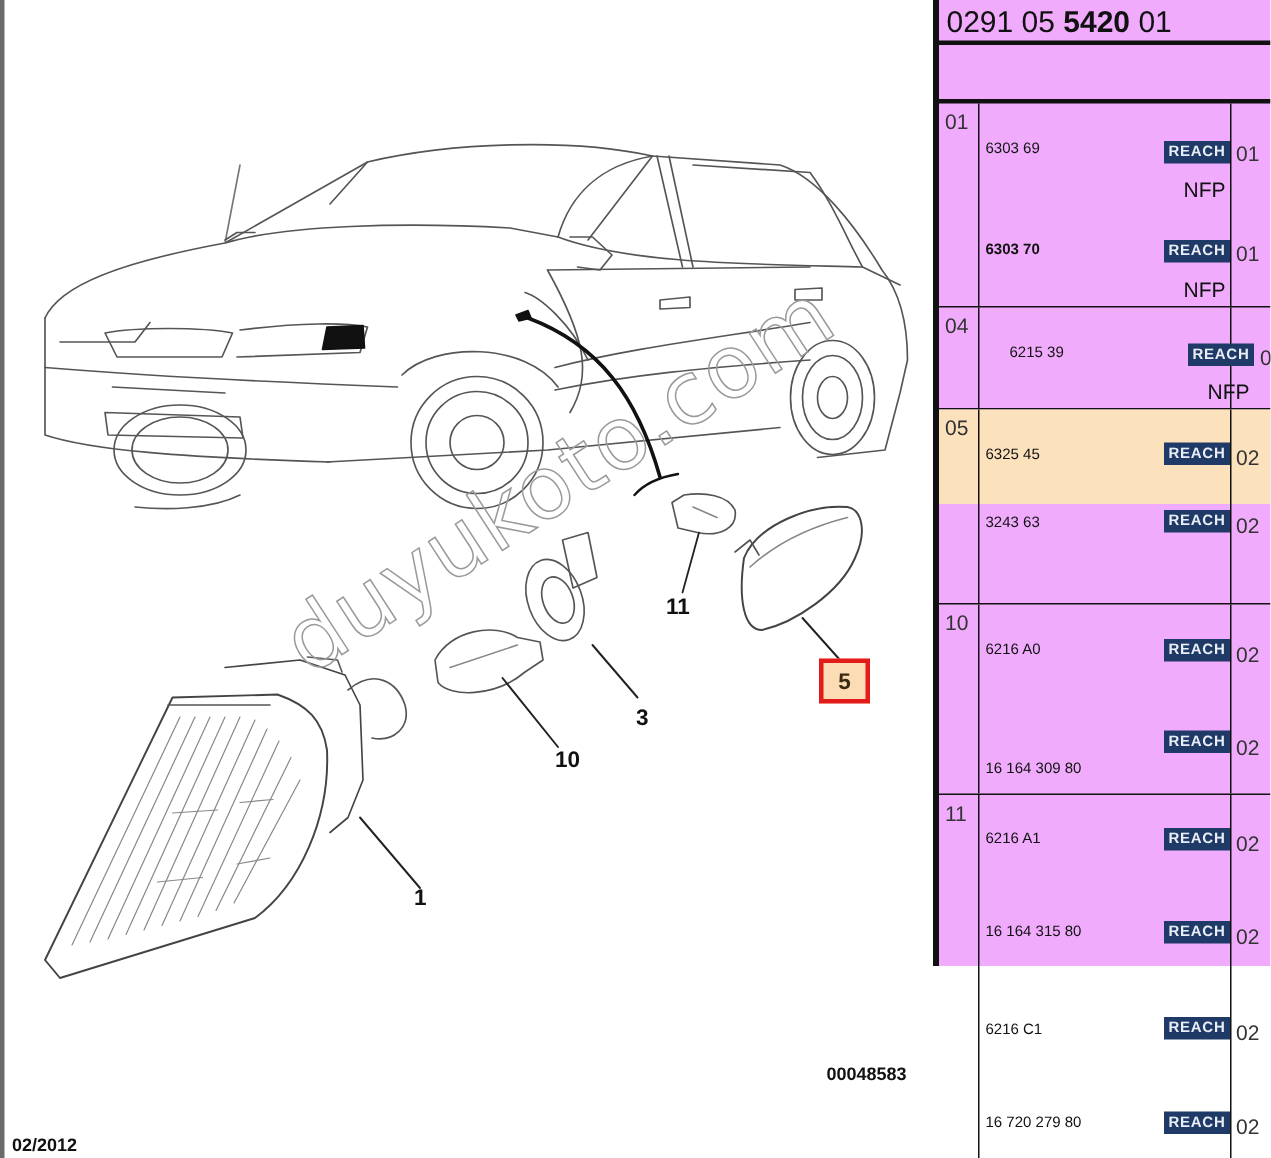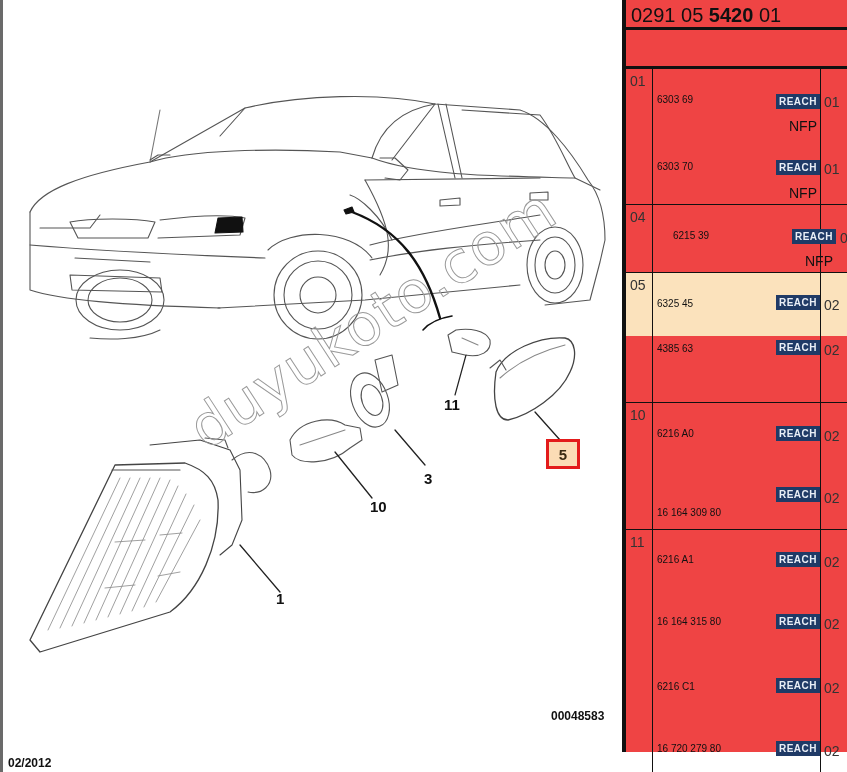--- a/index.html
+++ b/index.html
@@ -10,21 +10,21 @@
   .diagram .left-rule { position: absolute; left: 0; top: 0; width: 3px; height: 772px; background: #6a6a6a; }
   .diagram svg.art { position: absolute; left: 0; top: 0; }
   .callout { position: absolute; font-weight: bold; font-size: 15px; color: #111; }
   .callout.highlight { width: 34px; height: 30px; box-sizing: border-box; border: 3px solid #e31b1b; background: #fbdcb5; text-align: center; line-height: 25px; color: #3a2a12; }
   .footer-text { position: absolute; font-weight: bold; font-size: 12px; color: #111; }
   .watermark { position: absolute; left: 195px; top: 400px; font-size: 58px; font-family: "DejaVu Sans", sans-serif;
                color: transparent; -webkit-text-stroke: 1px #9a9a9a; transform: rotate(-33deg); transform-origin: left center;
                letter-spacing: 1px; white-space: nowrap; pointer-events: none; }
 
   
-  .table { position: absolute; left: 622px; top: 0; width: 225px; height: 752px; background: #ef4444; border-left: 4px solid #111; box-sizing: border-box; }
+  .table { position: absolute; left: 622px; top: 0; width: 225px; height: 644px; background: #f0abfc; border-left: 4px solid #111; box-sizing: border-box; }
   .tbl-header { position: absolute; left: 0; top: 0; width: 221px; height: 30px; border-bottom: 3px solid #111; font-size: 20px; line-height: 30px; padding-left: 5px; box-sizing: border-box; color: #111; white-space: nowrap; }
   .tbl-header b { font-weight: bold; }
   .tbl-sub { position: absolute; left: 0; top: 33px; width: 221px; height: 36px; border-bottom: 3px solid #111; box-sizing: border-box; }
   .group { position: absolute; left: 0; width: 221px; box-sizing: border-box; border-bottom: 1.5px solid #111; }
   .group .gnum { position: absolute; left: 4px; top: 4px; font-size: 14px; color: #333; }
   .group .colline1 { position: absolute; left: 26px; top: 0; bottom: 0; width: 1px; background: #111; }
   .group .colline2 { position: absolute; left: 194px; top: 0; bottom: 0; width: 1px; background: #111; }
   .row { position: absolute; left: 0; width: 221px; }
   .row.selected { background: #fbe2bc; }
   .row .pn { position: absolute; left: 31px; font-size: 10px; color: #111; white-space: nowrap; }
@@ -165,21 +165,21 @@
     <div class="colline1"></div>
     <div class="colline2"></div>
     <div class="gnum">01</div>
     <div class="row" style="top:0;height:68px;">
       <div class="pn" style="top:25px;">6303 69</div>
       <div class="badge" style="top:25px;">REACH</div>
       <div class="qty" style="top:25px;">01</div>
       <div class="nfp" style="top:49px;">NFP</div>
     </div>
     <div class="row" style="top:68px;height:68px;">
-      <div class="pn" style="top:24px;">6303 70</div>
+      <div class="pn" style="top:24px;font-weight:bold;">6303 70</div>
       <div class="badge" style="top:23px;">REACH</div>
       <div class="qty" style="top:24px;">01</div>
       <div class="nfp" style="top:48px;">NFP</div>
     </div>
   </div>
 
   <div class="group" style="top:205px;height:68px;">
     <div class="colline1"></div>
     <div class="colline2"></div>
     <div class="gnum">04</div>
@@ -191,21 +191,21 @@
     </div>
   </div>
 
   <div class="group" style="top:273px;height:130px;">
     <div class="row selected" style="top:0;height:63px;">
       <div class="pn" style="top:25px;">6325 45</div>
       <div class="badge" style="top:22px;">REACH</div>
       <div class="qty" style="top:24px;">02</div>
     </div>
     <div class="row" style="top:63px;height:67px;">
-      <div class="pn" style="top:7px;">4385 63</div>
+      <div class="pn" style="top:7px;">3243 63</div>
       <div class="badge" style="top:4px;">REACH</div>
       <div class="qty" style="top:6px;">02</div>
     </div>
     <div class="colline1"></div>
     <div class="colline2"></div>
     <div class="gnum">05</div>
   </div>
 
   <div class="group" style="top:403px;height:127px;">
     <div class="colline1"></div>

